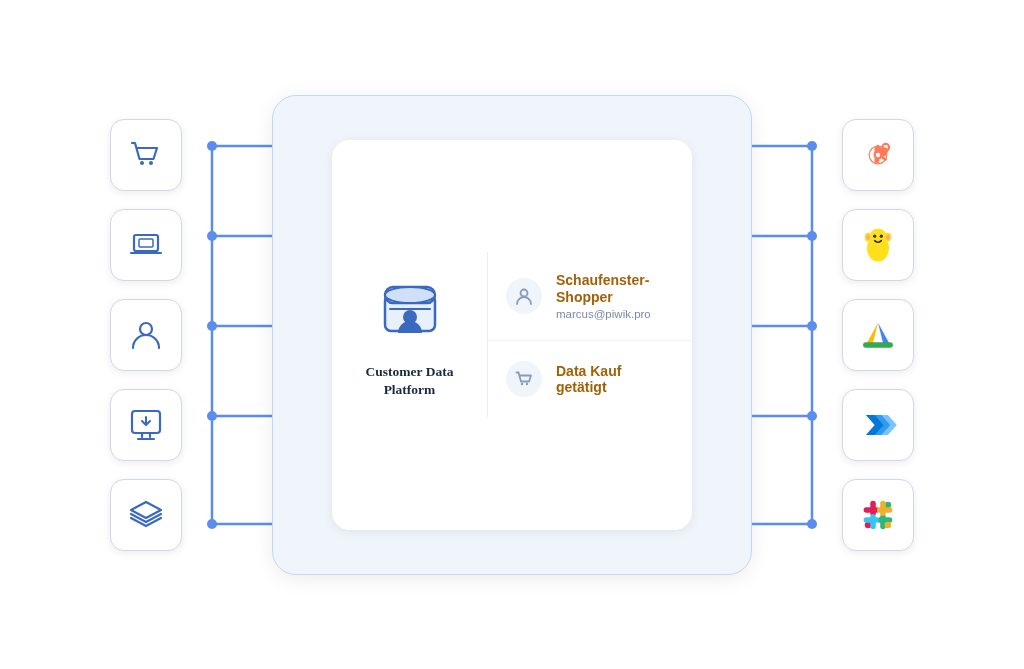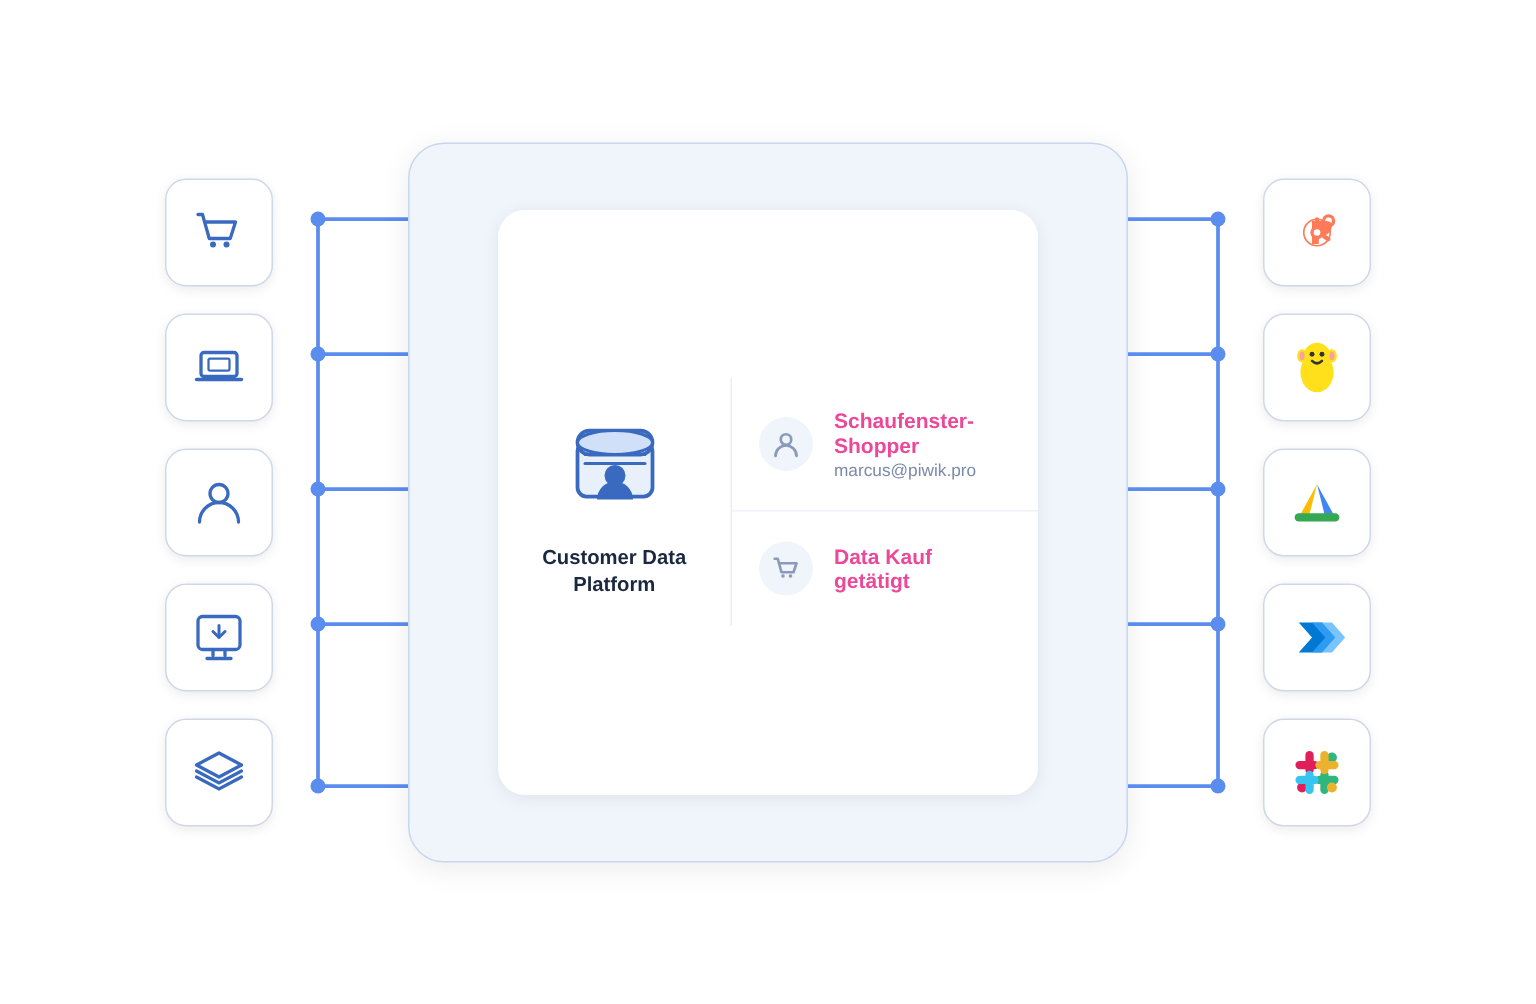--- a/index.html
+++ b/index.html
@@ -101,20 +101,21 @@
 
     .cdp-left {
       display: flex;
       flex-direction: column;
       align-items: center;
       justify-content: center;
       width: 155px;
       min-width: 155px;
       padding: 20px 12px;
       gap: 12px;
+      font-family: Liberation Serif, serif;
     }
 
     .cdp-icon-svg {
       width: 80px;
       height: 80px;
     }
 
     .cdp-label {
       font-size: 13.5px;
       font-weight: 700;
@@ -161,21 +162,21 @@
 
     .info-text {
       display: flex;
       flex-direction: column;
       gap: 3px;
     }
 
     .info-title {
       font-size: 14px;
       font-weight: 700;
-      color: #ec4899;
+      color: #a16207;
       line-height: 1.2;
     }
 
     .info-sub {
       font-size: 11.5px;
       color: #7a8aaa;
       font-weight: 400;
     }
 
     

